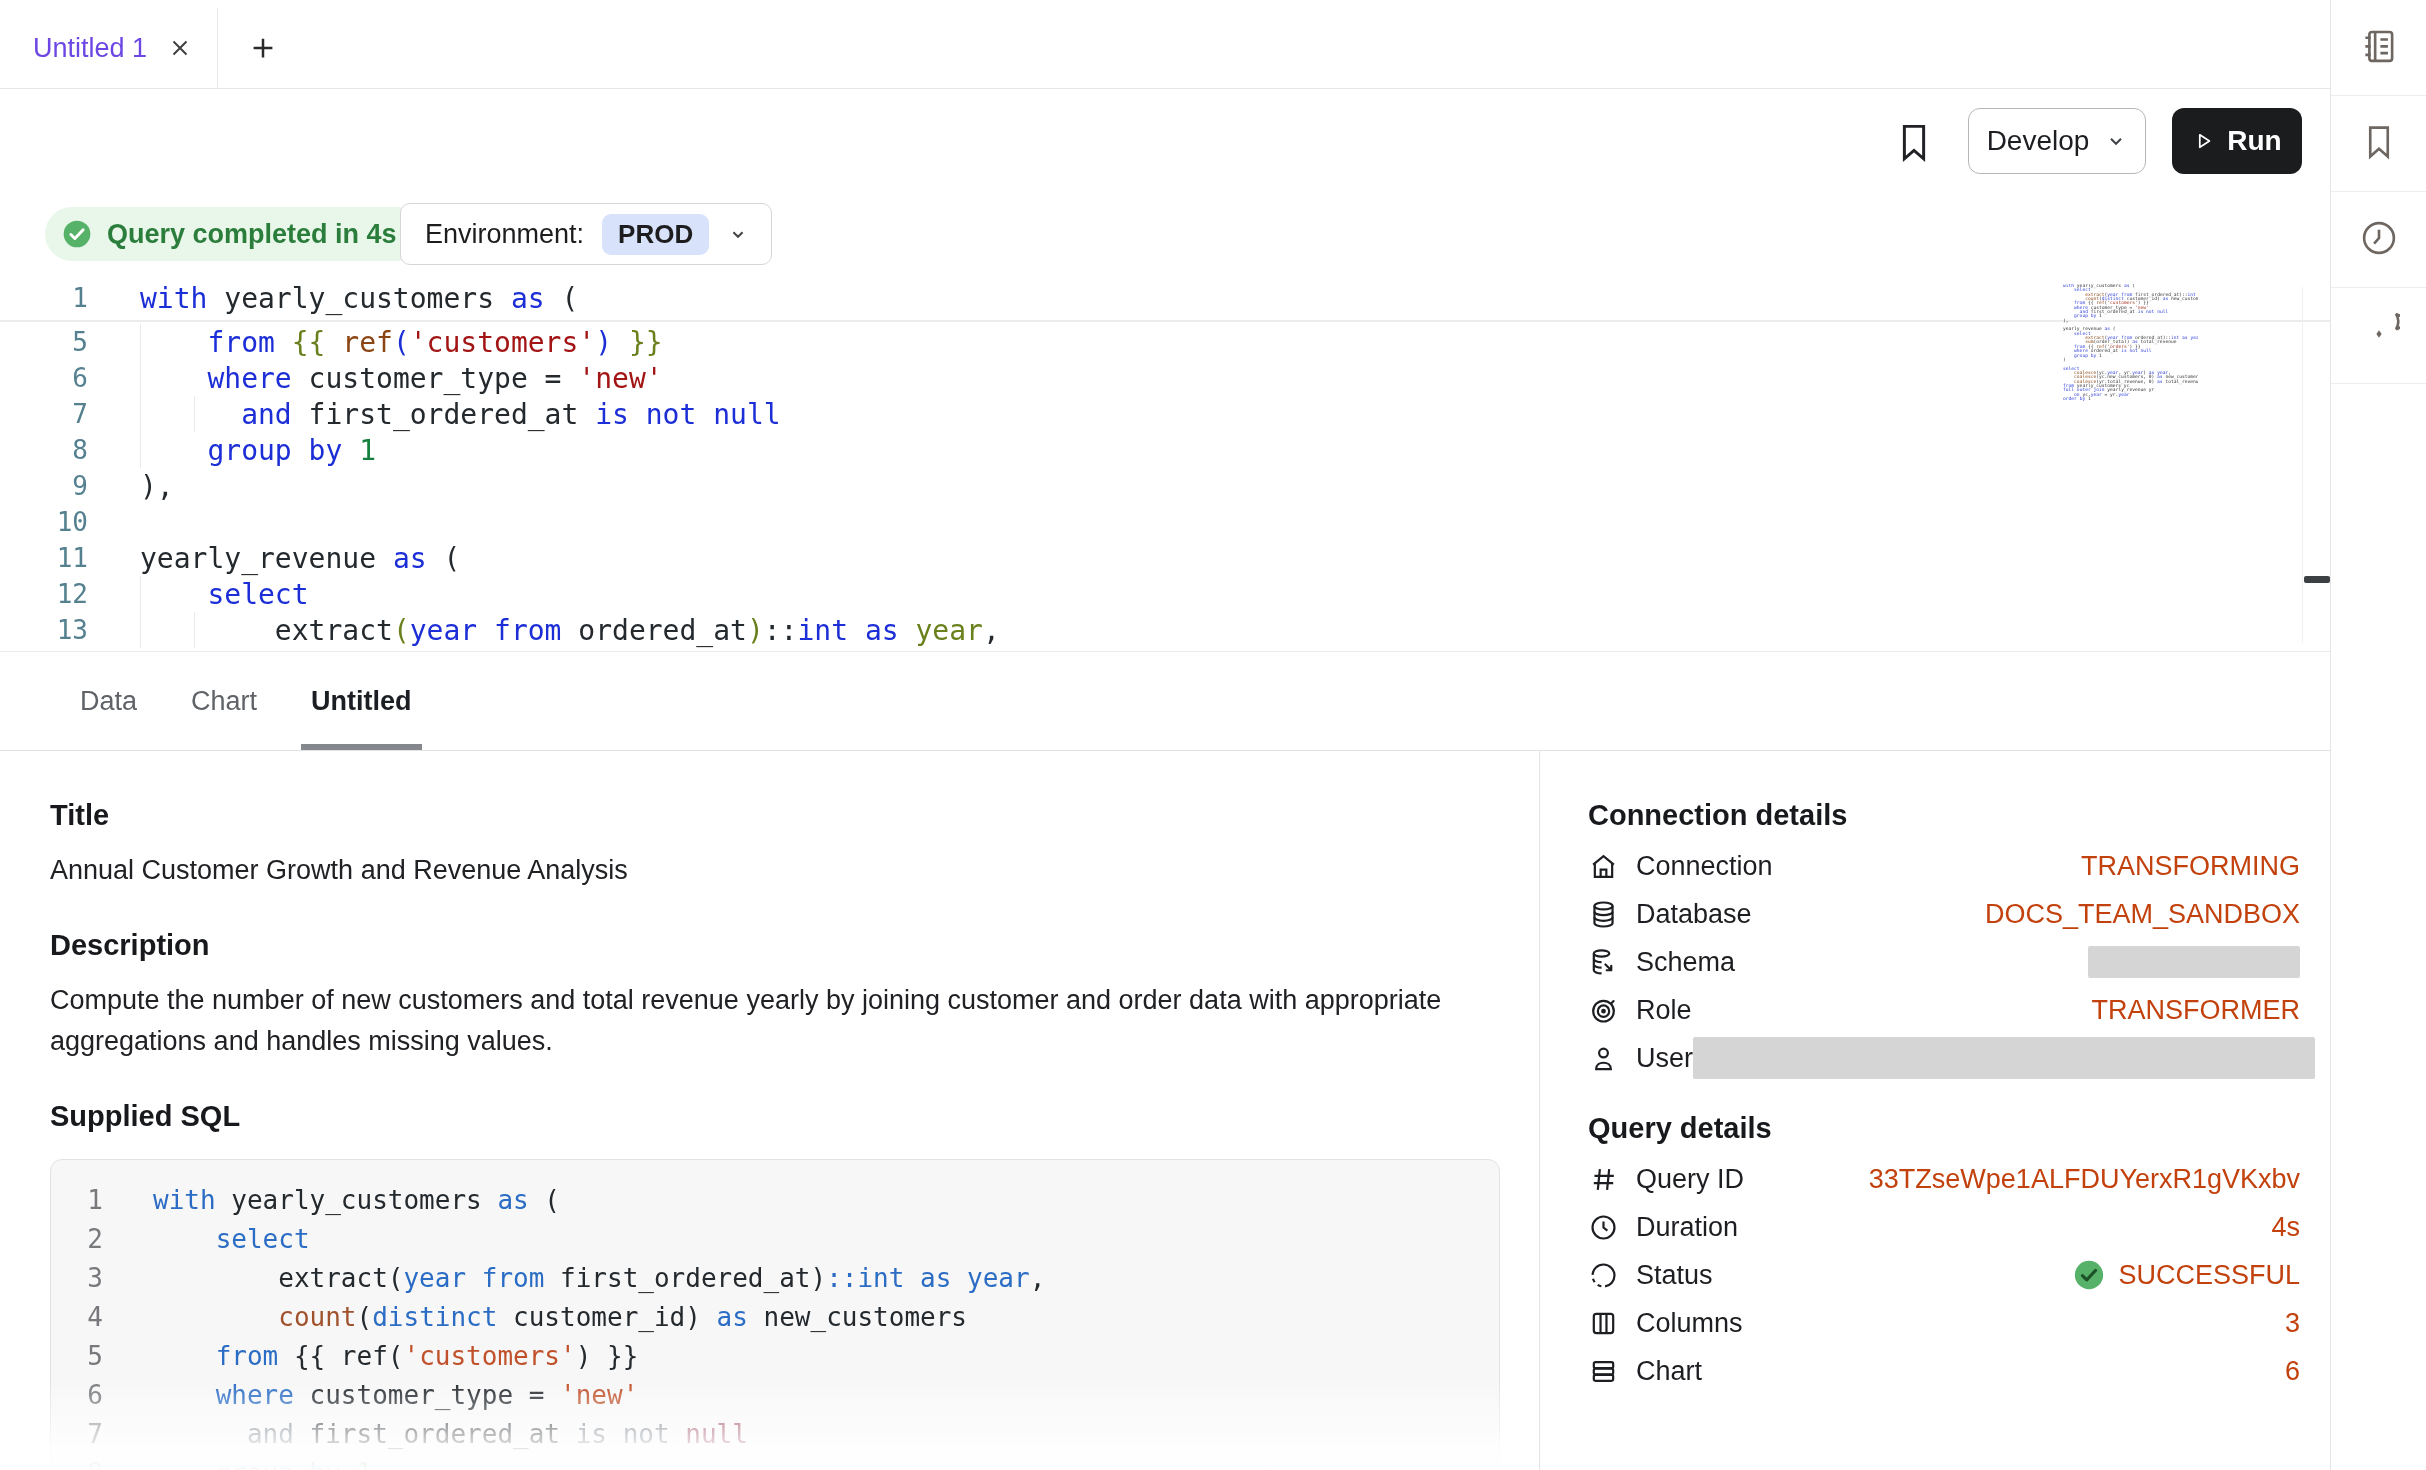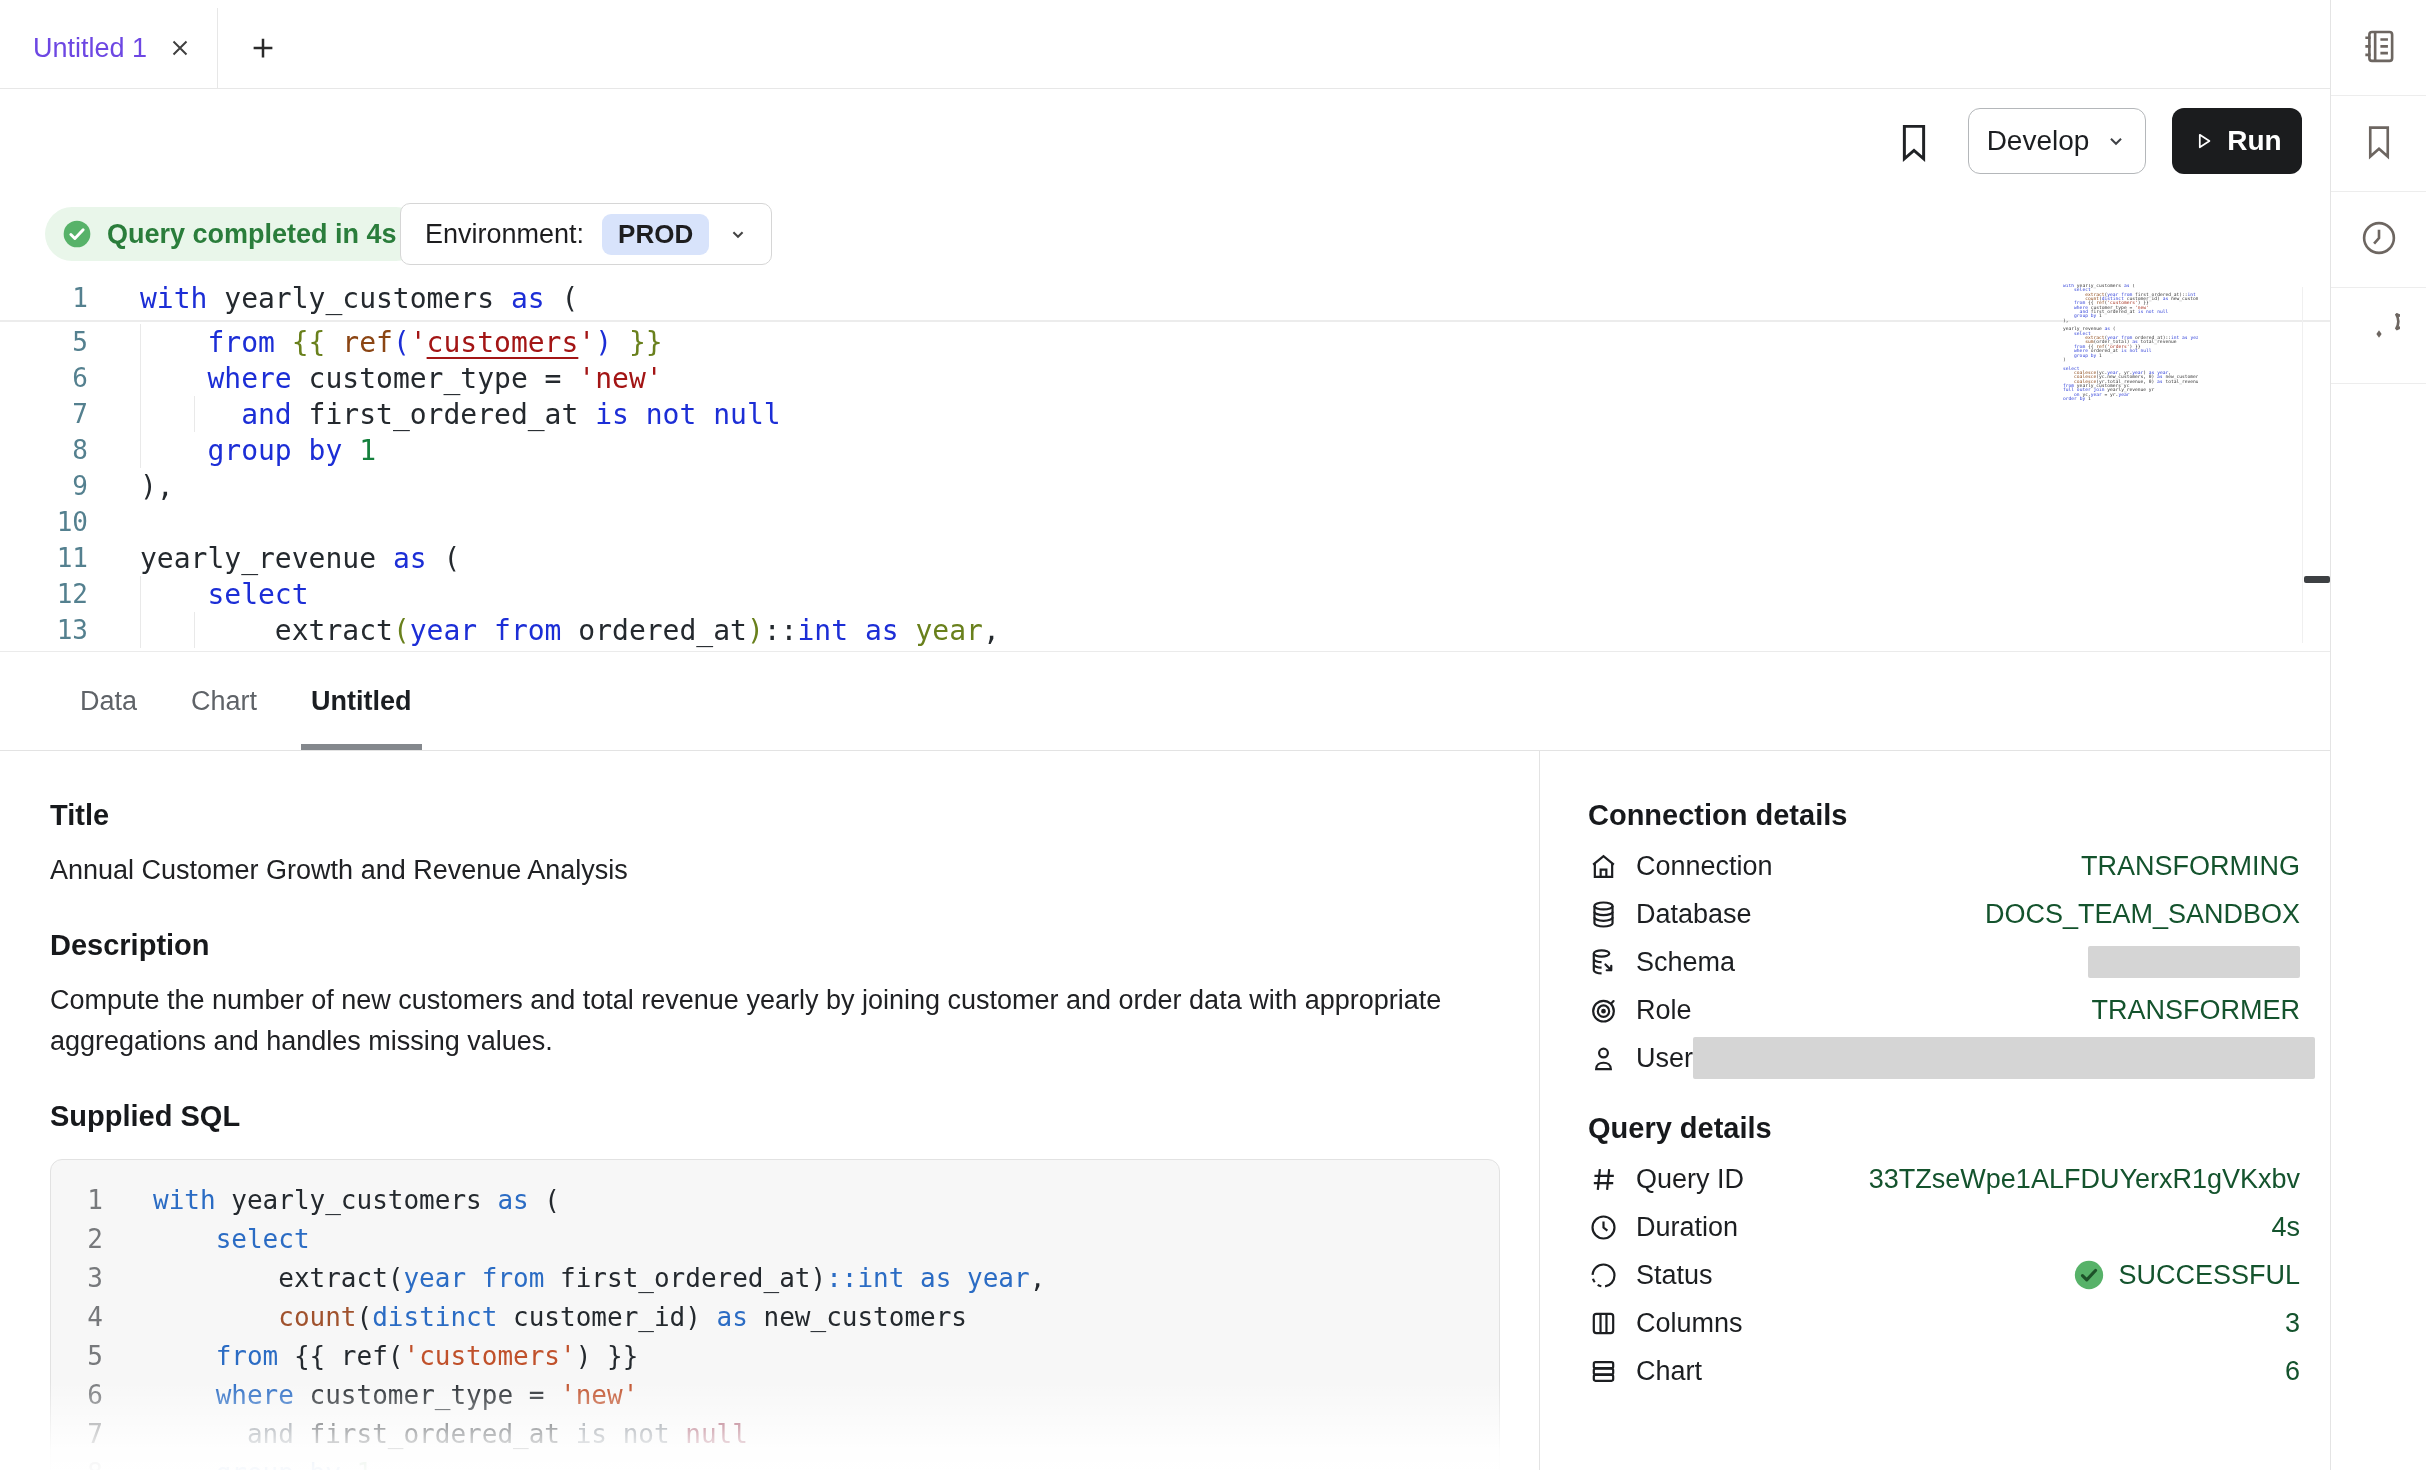--- a/index.html
+++ b/index.html
@@ -48,21 +48,21 @@
 
   
   .editor{position:relative;height:375px;font-size:28px;}
   .ed-row{position:relative;display:flex;height:36px;align-items:center;white-space:pre;}
   .ed-sticky .ed-row{height:44px;}
   .ed-sticky{border-bottom:2px solid #ececec;margin-top:2px;}
   .ed-body{padding-top:2px;}
   .gut{width:105px;box-sizing:border-box;text-align:right;padding-right:17px;color:#54808f;font-size:26px;flex:none;}
   .ed-code{padding-left:35px;}
   .guide{position:absolute;top:0;bottom:0;width:1px;background:#e9e9e9;}
-  .u-link{text-decoration:underline;text-underline-offset:5px;}
+  .u-link{text-underline-offset:5px;}
   .minimap{position:absolute;left:2063px;top:8px;width:135px;height:125px;overflow:hidden;cursor:pointer;}
   .minimap pre{margin:0;font-family:"DejaVu Sans Mono",monospace;font-size:4.6px;line-height:4.35px;color:#333;}
   .vscroll{position:absolute;left:2302px;top:11px;height:356px;width:28px;border-left:1px solid #f0f0f0;}
   .vthumb{position:absolute;left:1px;top:289px;width:26px;height:7px;background:#3d4043;border-radius:2px;}
 
   
   .resultbar{height:100px;border-top:1px solid #ebebeb;border-bottom:1px solid #e3e3e3;display:flex;align-items:stretch;
     padding-left:80px;gap:54px;box-sizing:border-box;}
   .rtab{position:relative;display:flex;align-items:center;font-size:27px;color:#5f6368;cursor:pointer;}
   .rtab.active{color:#1b1e22;font-weight:700;}
@@ -81,21 +81,21 @@
   .sql-code{padding-left:50px;}
   .fade{position:absolute;left:0;right:1px;bottom:0;height:100px;
     background:linear-gradient(to bottom,rgba(255,255,255,0),rgba(255,255,255,.9) 70%,#fff);pointer-events:none;}
   .hthumb{position:absolute;left:170px;top:722px;width:970px;height:6px;background:#585858;border-radius:3px;z-index:5;}
 
   .d-right{flex:1;box-sizing:border-box;padding:48px 30px 0 48px;}
   .drow{display:flex;align-items:center;height:48px;}
   .drow .dicon{width:34px;height:34px;flex:none;color:#1c1e21;display:flex;align-items:center;}
   .drow .dicon svg{width:31px;height:31px;}
   .dlabel{margin-left:14px;font-size:27px;color:#1c1e21;}
-  .dvalue{margin-left:auto;font-size:27px;color:#14532d;display:flex;align-items:center;gap:12px;}
+  .dvalue{margin-left:auto;font-size:27px;color:#c2410c;display:flex;align-items:center;gap:12px;}
   .rows-block{margin-top:10px;}
   .qd-h{margin-top:30px;}
   .redact{background:#d5d5d5;border-radius:2px;}
   .redact.sm{width:212px;height:32px;}
   .redact.lg{width:622px;height:42px;margin-right:-15px;}
   .succ-check{width:34px;height:34px;}
 </style>
 </head>
 <body>
 

